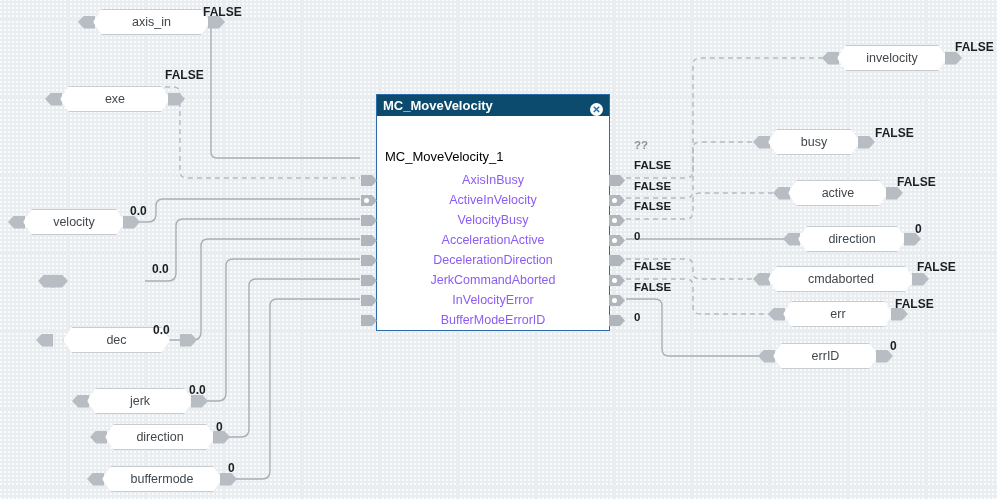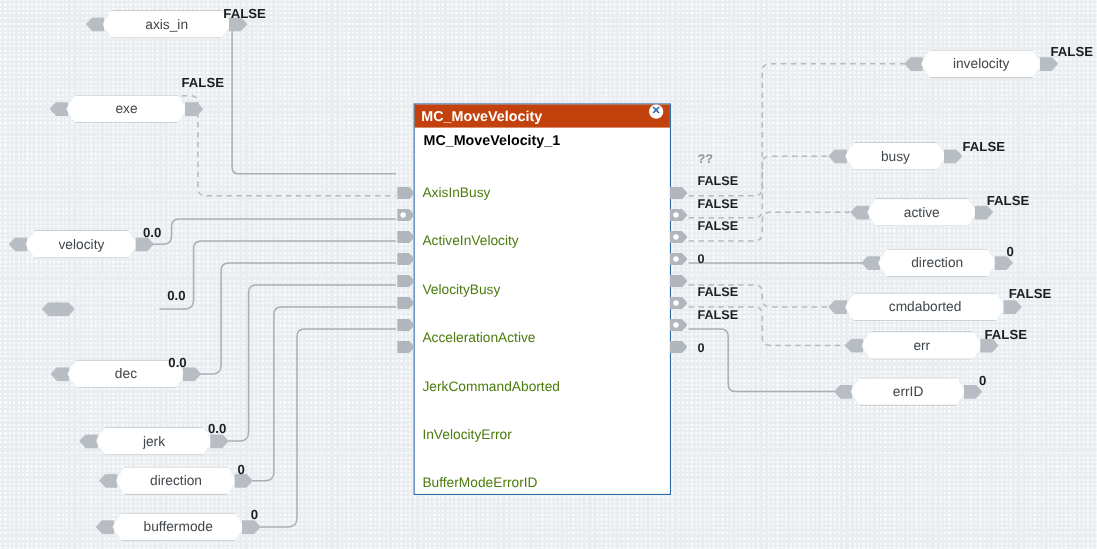--- a/index.html
+++ b/index.html
@@ -32,48 +32,48 @@
 
   
   .fb{
     position:absolute;
     background:#ffffff;
     border:1px solid #2d6ca8;
     box-sizing:border-box;
     z-index:5;
   }
   .fb-title{
-    background:#c2410c;
+    background:#0c4a6e;
     color:#ffffff;
     font-size:13px;
     font-weight:bold;
     height:21px;
     line-height:21px;
     padding:0 6px;
-    display:flex;align-items:flex-start;justify-content:space-between;
+    display:flex;align-items:flex-end;justify-content:space-between;
   }
   .fb-close{
     width:13px;height:13px;border-radius:50%;
     background:#ffffff;color:#2d6ca8;
     font-size:10px;line-height:13px;text-align:center;
     font-weight:bold;flex:0 0 auto;
   }
   .fb-inst{
-    font-size:13px;font-weight:bold;color:#000;
+    font-size:13px;font-weight:normal;color:#000;
     padding:4px 8px 5px 8px;
     border-bottom:1px solid #ffffff;
+    margin-top:29px;
   }
   .fb-rows{position:relative;}
   .fb-row{
     height:20px;line-height:20px;
-    font-size:12.5px;color:#4d7c0f;
-    display:flex;justify-content:flex-start;
+    font-size:12.5px;color:#8b5cf6;
+    display:flex;justify-content:center;
     padding:0 7px;
     white-space:nowrap;
-    margin-top:24px;
   }
   .fb-row .inp{text-align:left;}
   .fb-row .outp{text-align:right;}
 
   
   .pin{
     position:absolute;
     width:16px;height:11px;
     background:#b0b6bb;
     z-index:6;
@@ -211,20 +211,24 @@
       <span class="pin left" style="top: 65px;"></span>
       <span class="pin right" style="top: 65px;">
         <span class="dot"></span>
       </span>
       <div class="fb-row">
         <span class="inp">Acceleration</span>
         <span class="outp">Active</span>
       </div>
       <span class="pin left" style="top: 85px;"></span>
       <span class="pin right" style="top: 85px;"></span>
+      <div class="fb-row">
+        <span class="inp">Deceleration</span>
+        <span class="outp">Direction</span>
+      </div>
       <span class="pin left" style="top: 105px;"></span>
       <span class="pin right" style="top: 105px;">
         <span class="dot"></span>
       </span>
       <div class="fb-row">
         <span class="inp">Jerk</span>
         <span class="outp">CommandAborted</span>
       </div>
       <span class="pin left" style="top: 125px;"></span>
       <span class="pin right" style="top: 125px;">
@@ -268,21 +272,21 @@
       <span class="conn l"></span>
       <span class="hex" style="width:102px">velocity</span>
       <span class="conn r"></span>
     </div>
     <div class="val" style="left: 130px; top: 204px;">0.0</div>
     <div class="var" style="left: 38px; top: 268px;">
       <span class="conn l"></span>
       <span class="conn r"></span>
     </div>
     <div class="val" style="left: 152px; top: 262px;">0.0</div>
-    <div class="var" style="left: 46px; top: 327px;">
+    <div class="var" style="left: 36px; top: 327px; gap: 12px;">
       <span class="conn l"></span>
       <span class="hex" style="width:107px">dec</span>
       <span class="conn r"></span>
     </div>
     <div class="val" style="left: 153px; top: 323px;">0.0</div>
     <div class="var" style="left: 72px; top: 388px;">
       <span class="conn l"></span>
       <span class="hex" style="width:106px">jerk</span>
       <span class="conn r"></span>
     </div>

